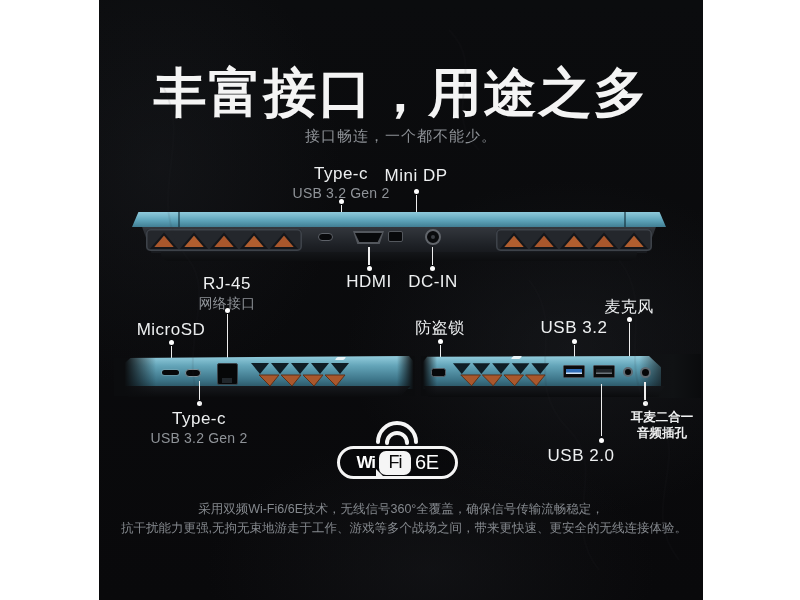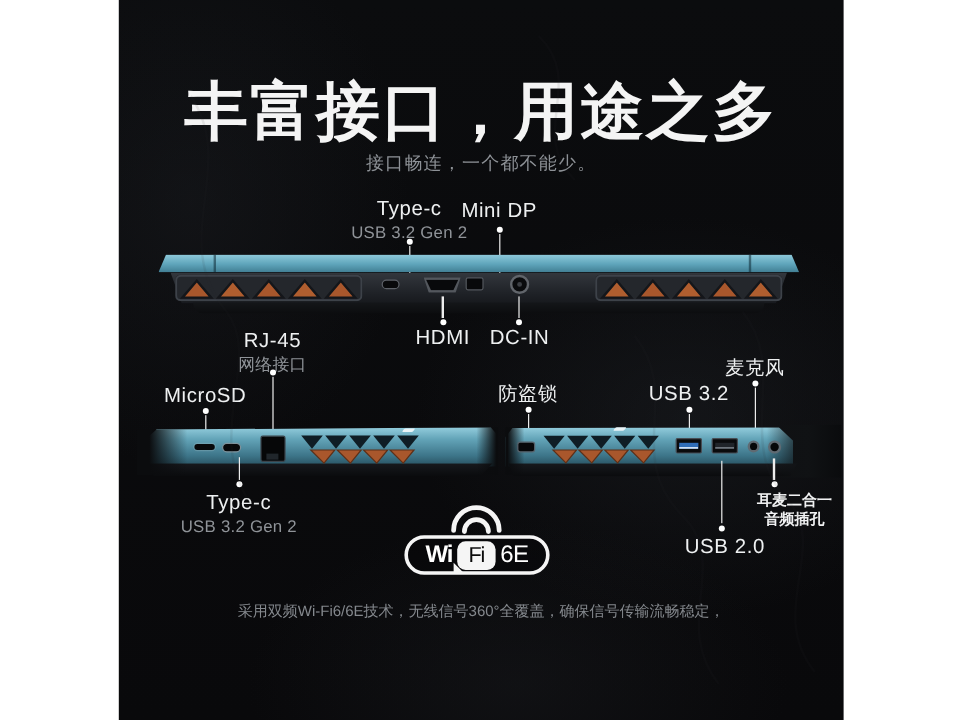--- a/index.html
+++ b/index.html
@@ -81,21 +81,21 @@
   .p-usb20 { left:494px; } .p-usb20 .tongue { background:#202429; box-shadow:inset 0 -1.5px 0 #6d747b; }
   .p-jack { top:367px; border-radius:50%; background:#060708; border:2px solid #5f6a72; }
   .p-mic { left:524px; width:10px; height:10px; }
   .p-combo { left:541px; width:11px; height:11px; }
 
   
   .wifi { position:absolute; left:238px; top:420px; width:124px; height:62px; }
   .wifi .pill { position:absolute; left:0; top:26px; width:121px; height:33px;
     border:3.5px solid #f5f5f5; border-radius:17px; display:flex; align-items:center;
     justify-content:center; gap:2px; padding:0 6px; background:rgba(5,6,7,.4); }
-  .wifi .wi { color:#fff; font-size:20px; font-weight:900; letter-spacing:-1px; }
+  .wifi .wi { color:#fff; font-size:17px; font-weight:900; letter-spacing:-1px; }
   .wifi .fibox { position:relative; width:32px; height:24px; background:#f5f5f5; border-radius:7px;
     display:flex; align-items:center; justify-content:center; margin:0 2px; }
   .wifi .fibox::after { content:""; position:absolute; left:-3px; bottom:-3px; width:0; height:0;
     border-left:9px solid #f5f5f5; border-top:9px solid transparent; }
   .wifi .fi { color:#0a0a0a; font-size:18px; font-weight:400; letter-spacing:-1px; }
   .wifi .sixe { color:#fff; font-size:20px; font-weight:400; letter-spacing:-.5px; }
 
   .footer { position:absolute; left:50%; transform:translateX(-50%); top:500px;
     width:560px; text-align:center; color:#84888d; font-size:12.5px; line-height:19px; white-space:nowrap; }
 </style>
@@ -261,21 +261,21 @@
     <div class="tongue"></div>
   </div>
   <div class="port p-usb p-usb20">
     <div class="tongue"></div>
   </div>
   <div class="port p-jack p-mic"></div>
   <div class="port p-jack p-combo"></div>
 
   <div class="line" style="left:501.5px; top:384px; height:52px;"></div>
   <div class="dot" style="left:500px; top:438px;"></div>
-  <div class="lbl" style="left:505px; top:446px;">
+  <div class="lbl" style="left:482px; top:446px;">
     <div class="main">USB 2.0</div>
   </div>
 
   <div class="line" style="left:545px; top:382px; height:18px;"></div>
   <div class="dot" style="left:543.5px; top:401px;"></div>
   <div class="lbl" style="left:547px; top:409px;margin-left:16px;">
     <div class="cnsmall">耳麦二合一</div>
     <div class="cnsmall">音频插孔</div>
   </div>
 
@@ -288,20 +288,21 @@
       <span class="wi">Wi</span>
       <span class="fibox">
         <span class="fi">Fi</span>
       </span>
       <span class="sixe">6E</span>
     </div>
   </div>
 
   <div class="footer">
     <div>采用双频Wi-Fi6/6E技术，无线信号360°全覆盖，确保信号传输流畅稳定，</div>
+    <div>抗干扰能力更强,无拘无束地游走于工作、游戏等多个战场之间，带来更快速、更安全的无线连接体验。</div>
   </div>
 
   <svg class="tex" width="604" height="600" viewBox="0 0 604 600">
     <g fill="none" stroke="#2a2d33" stroke-opacity="0.18" stroke-width="2">
       <path d="M430,280 C470,330 420,380 470,430 C510,470 460,520 500,570"></path>
       <path d="M520,260 C560,310 510,370 560,420 C590,460 540,510 580,560"></path>
       <path d="M60,80 C100,140 40,200 90,260 C120,300 70,360 110,420"></path>
       <path d="M350,30 C390,70 340,110 380,150"></path>
     </g>
   </svg>

